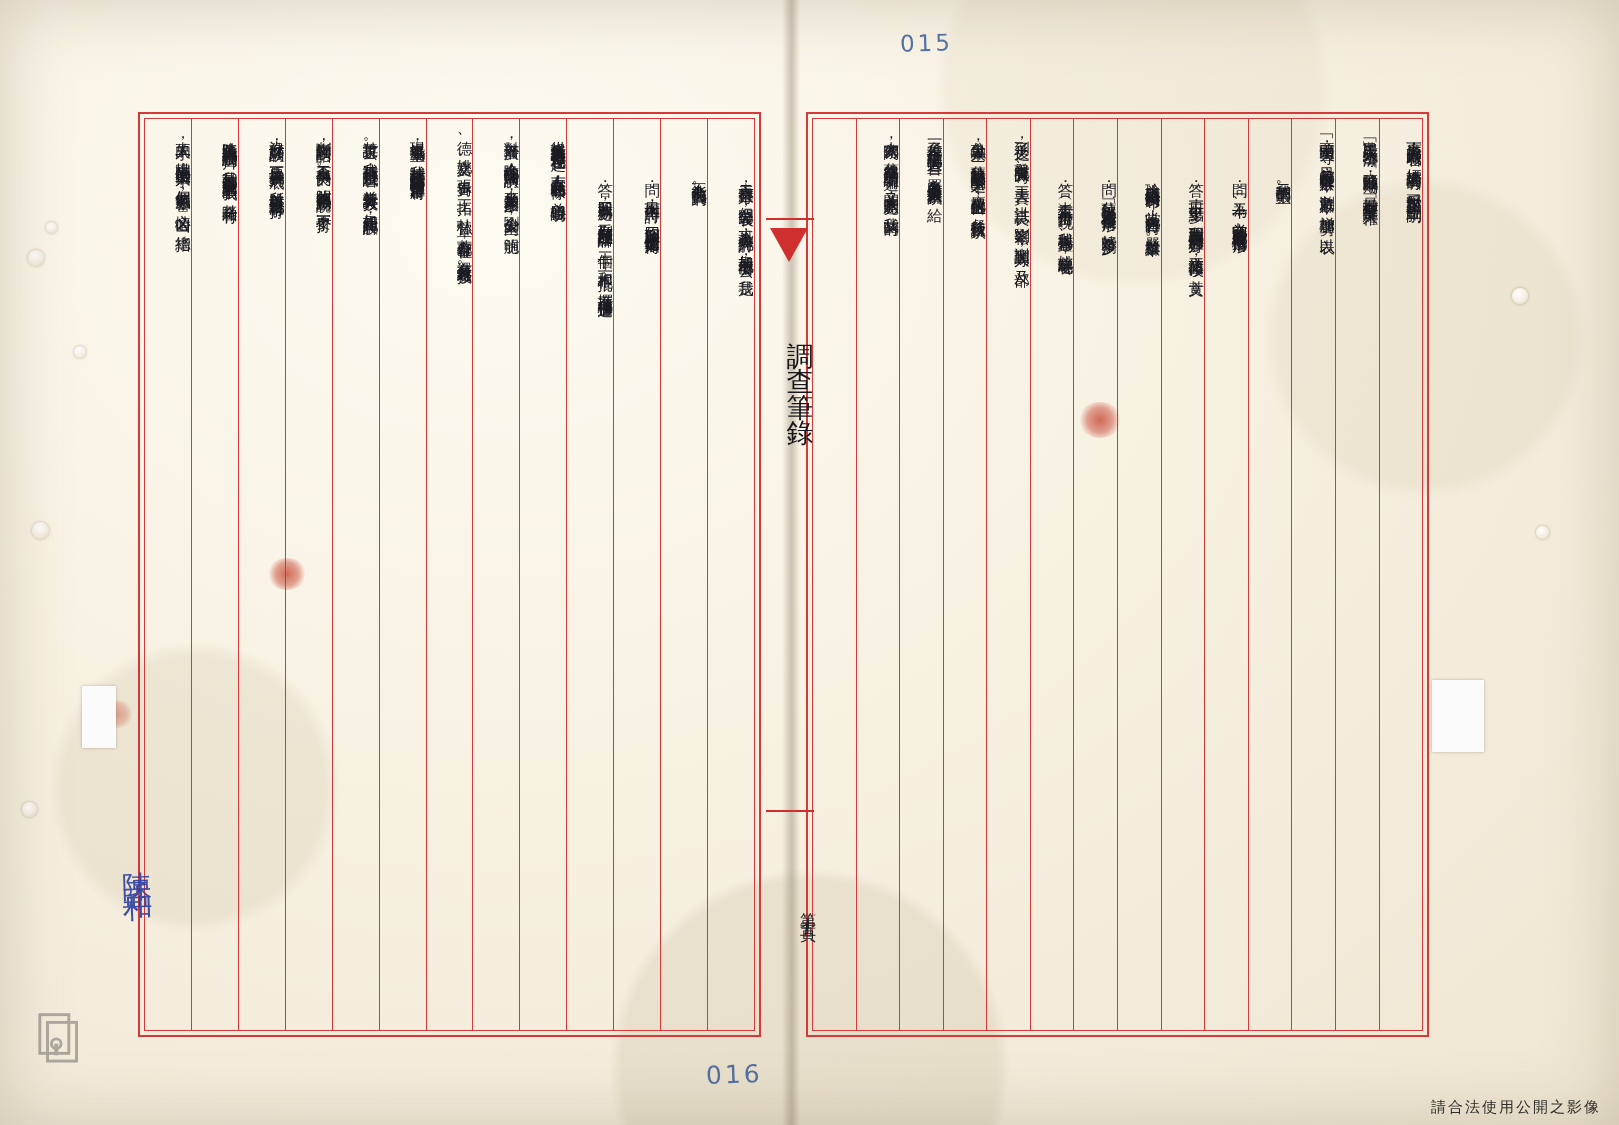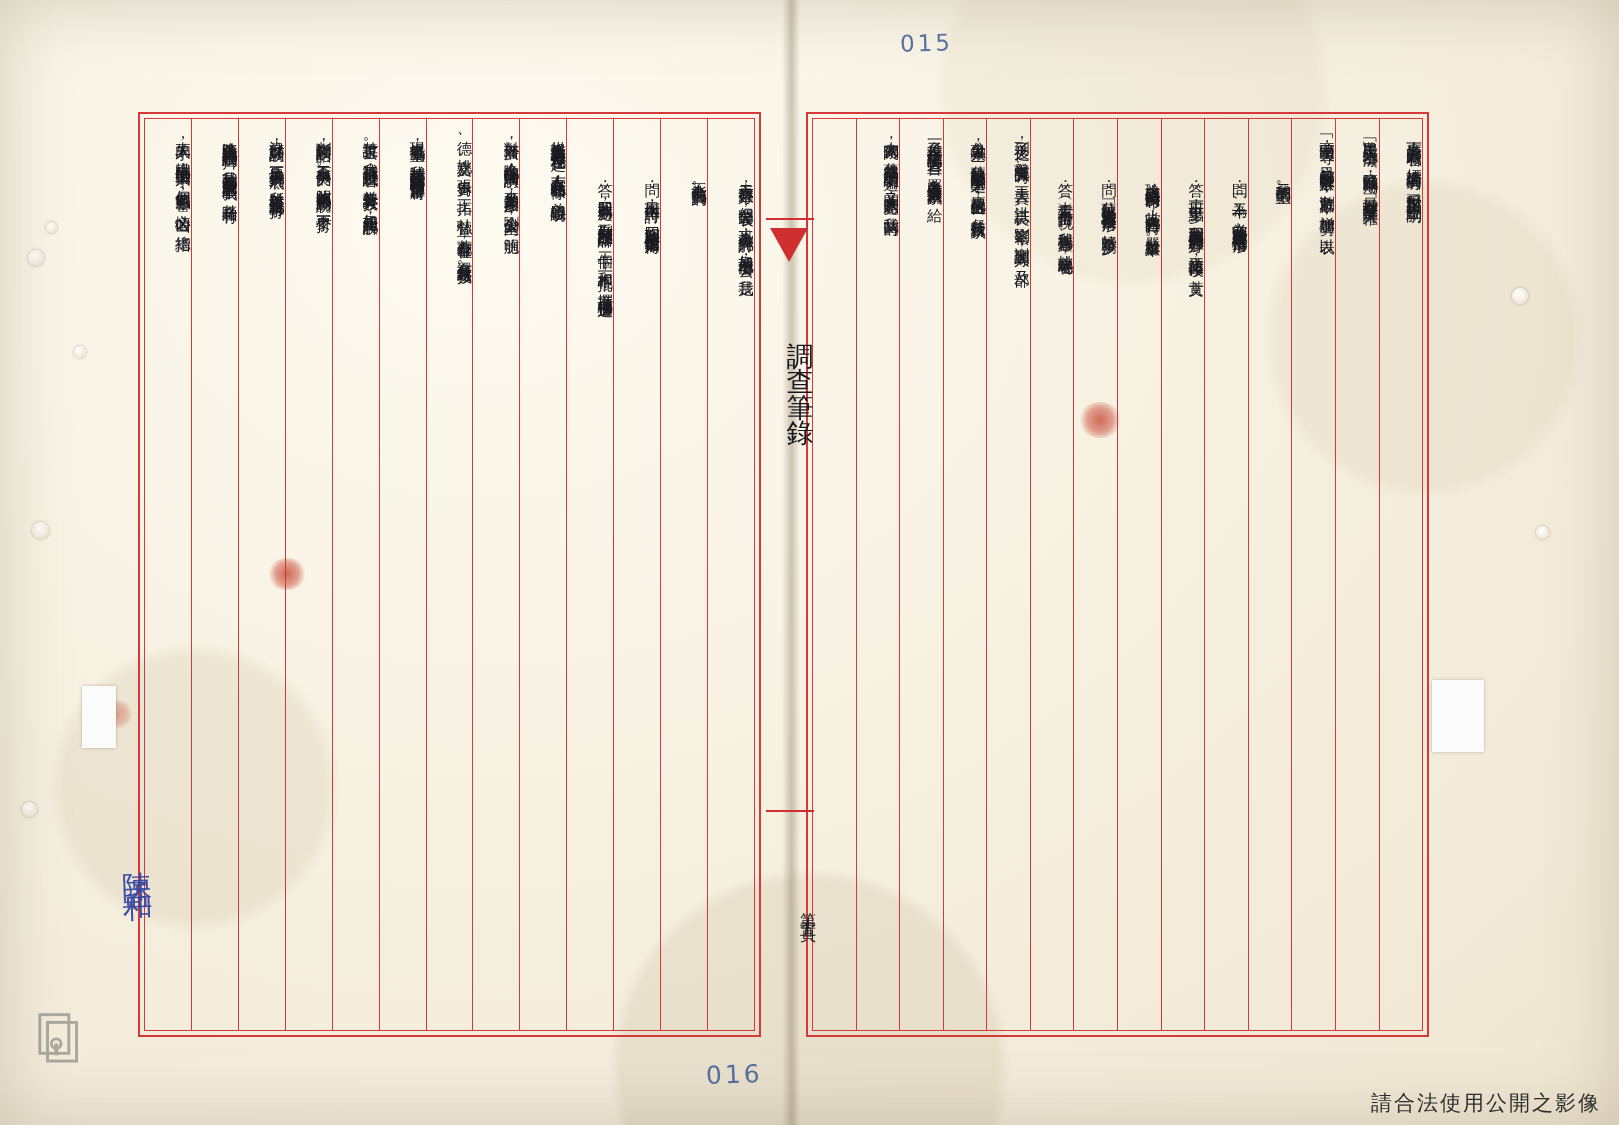--- a/index.html
+++ b/index.html
@@ -203,21 +203,21 @@
     height: 58px;
     opacity: .45;
   }
 
   
   #footer-note {
     position: absolute;
     right: 18px;
     bottom: 8px;
     font-family: "DejaVu Sans", sans-serif;
-    font-size: 21px;
+    font-size: 15px;
     color: #2a2a2a;
     letter-spacing: 2px;
     margin-top: 16px;
   }
 </style>
 </head>
 <body>
 
 <div id="scan">
 

